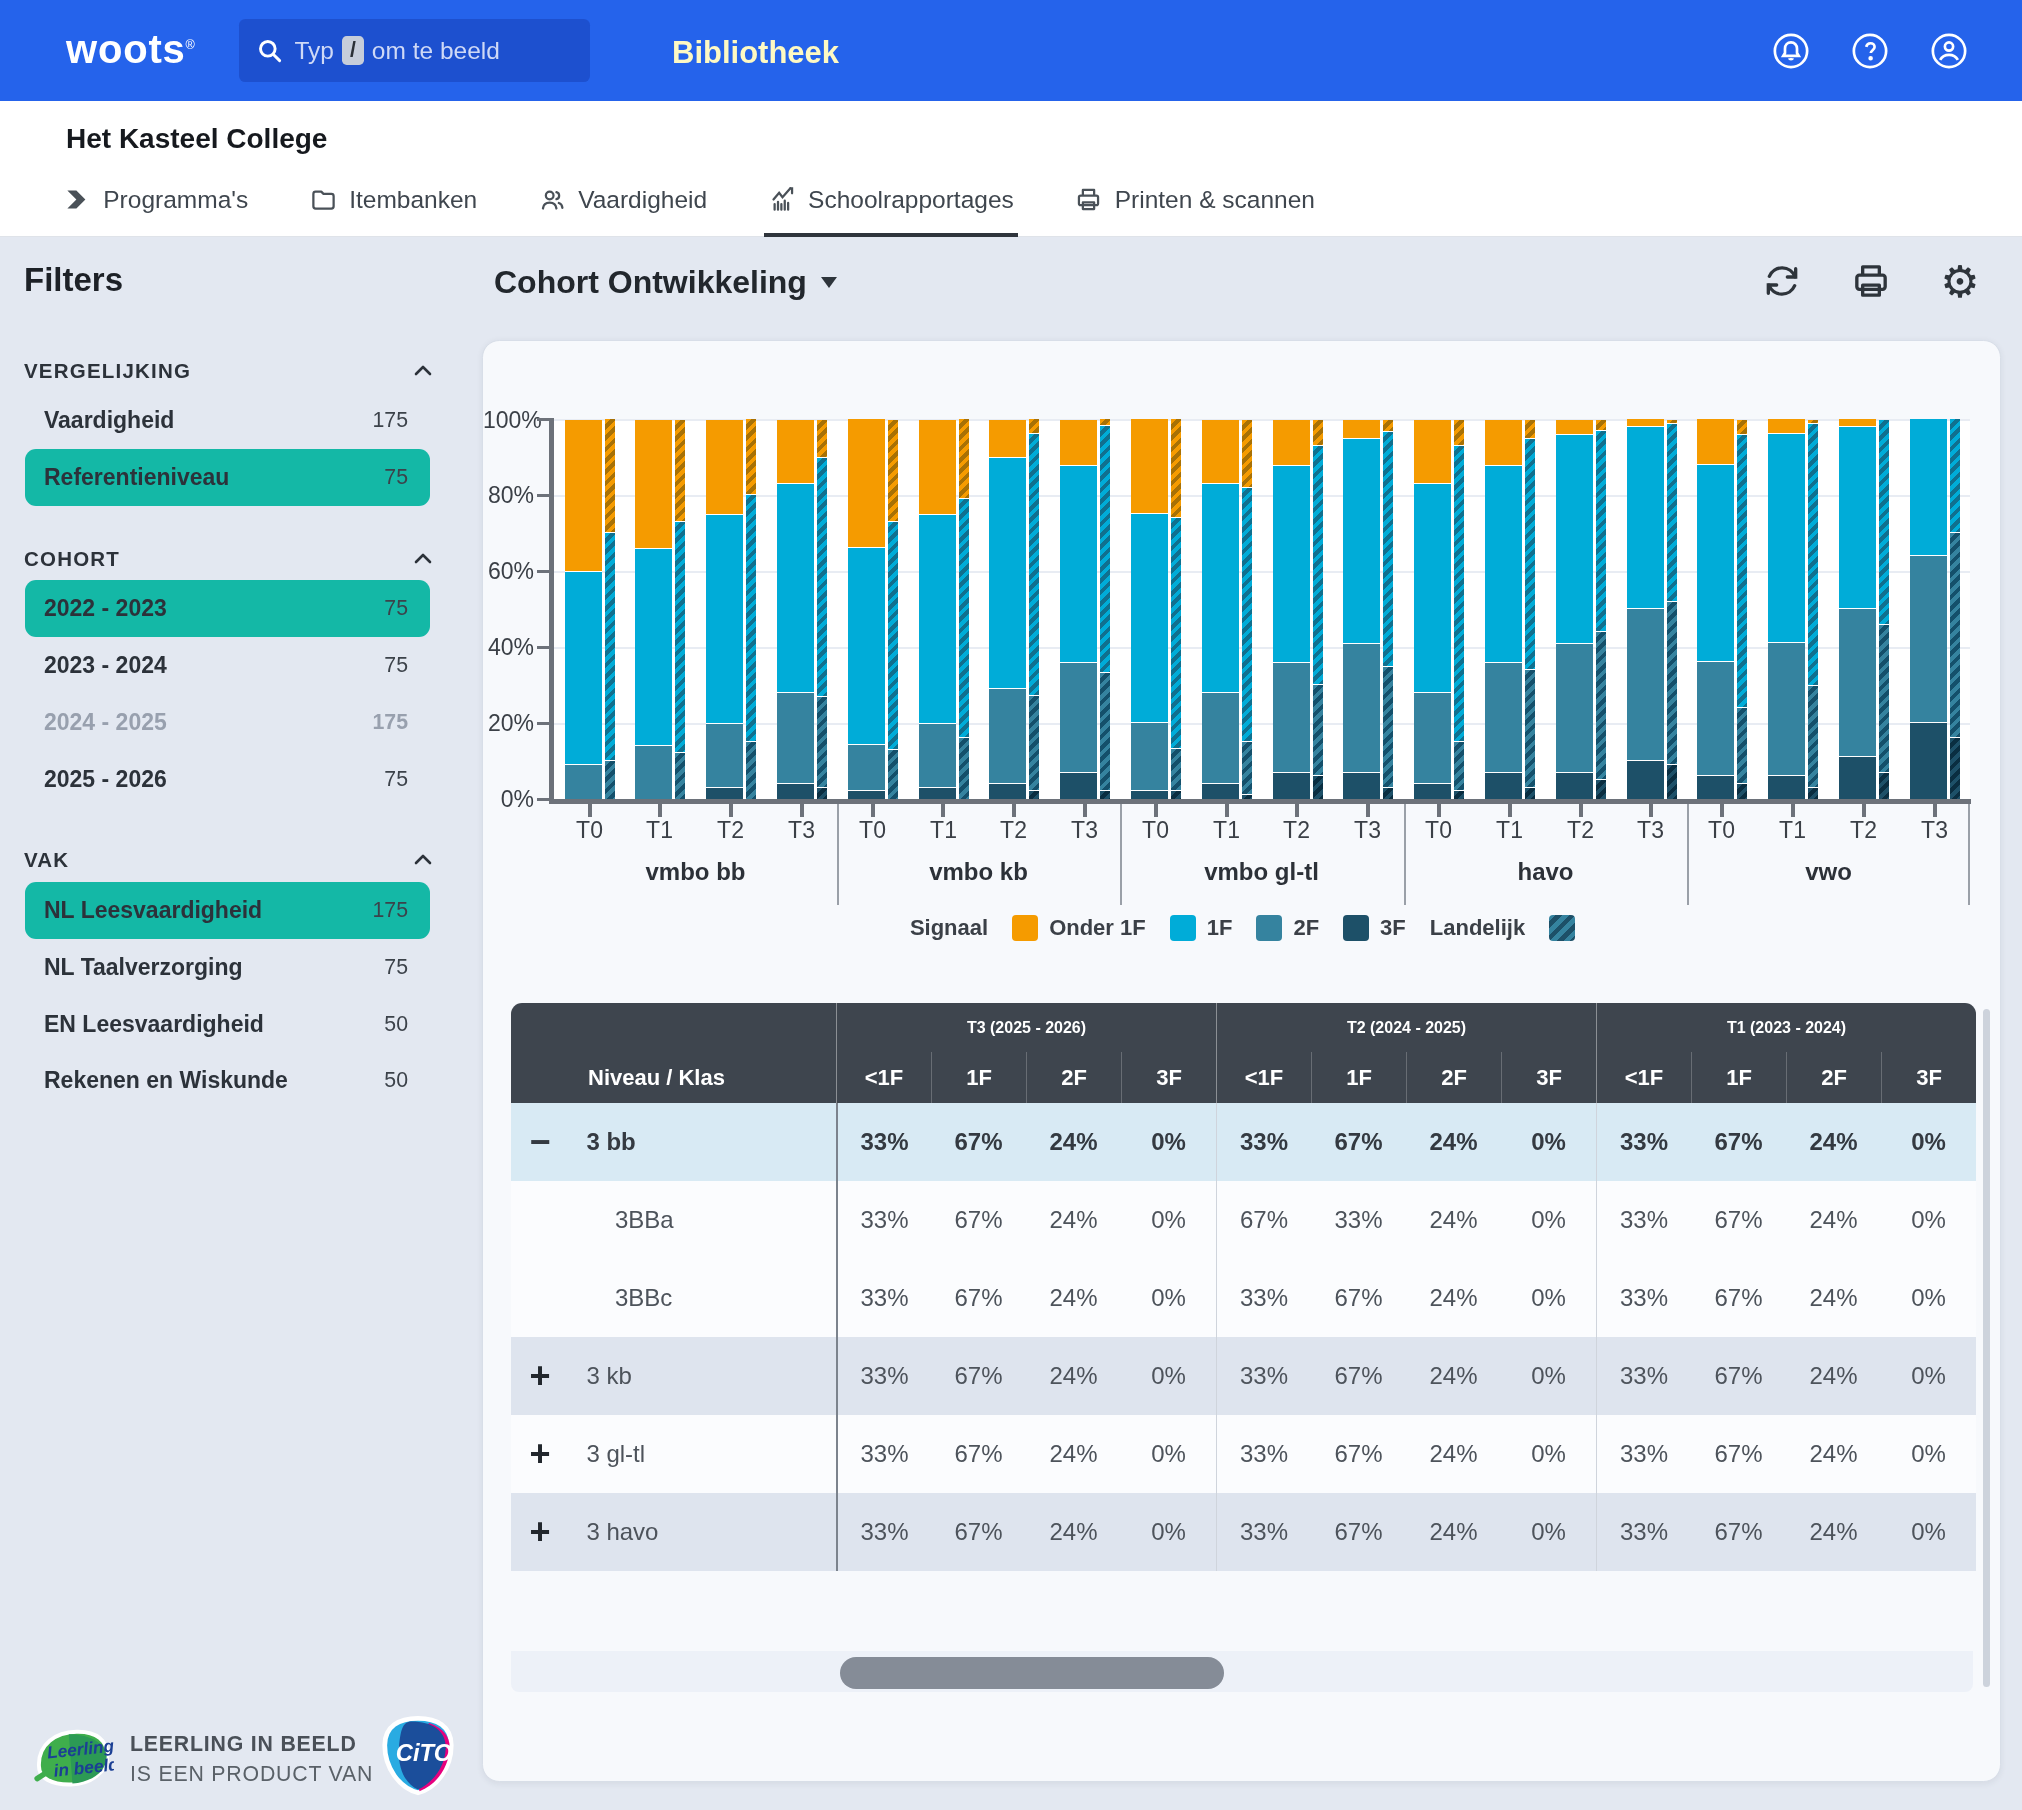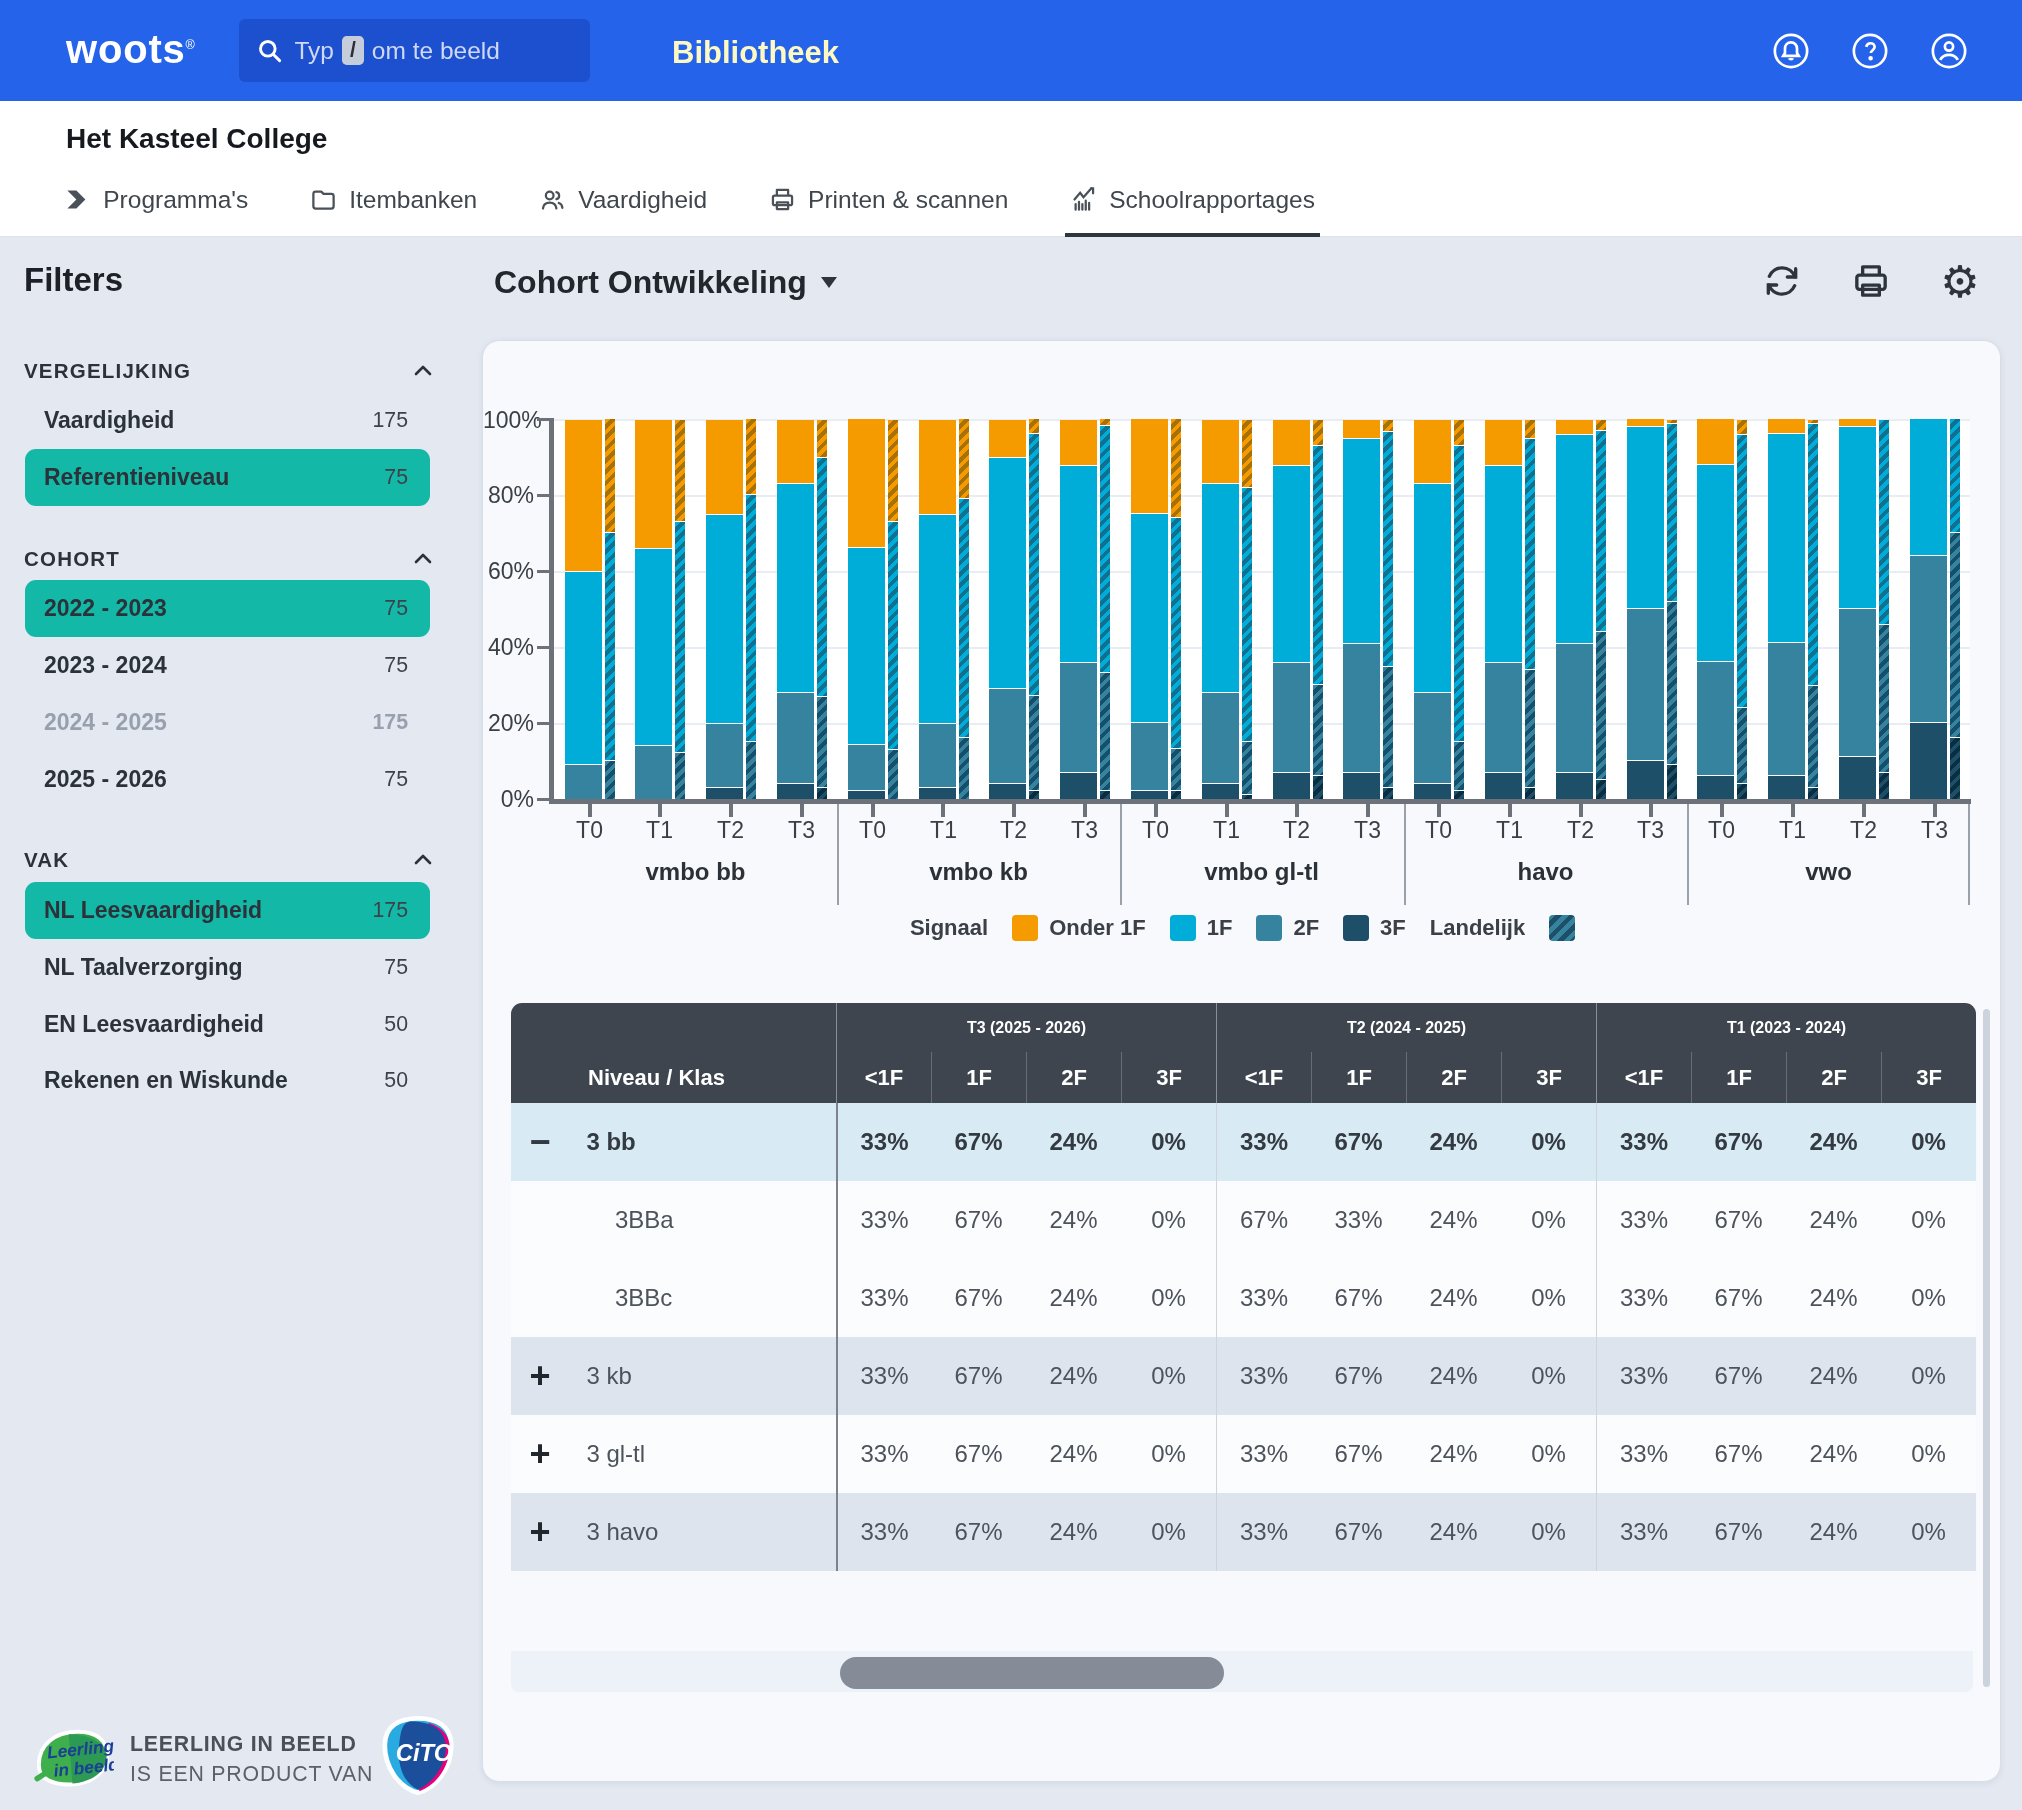--- a/index.html
+++ b/index.html
@@ -202,39 +202,39 @@
           <span>
             <svg width="27" height="27" viewBox="0 0 24 24" fill="none" stroke="#4a5158" stroke-width="2" stroke-linecap="round">
               <circle cx="9.5" cy="8.5" r="3.4"></circle>
               <path d="M3.5 20c.4-3.4 2.8-5.2 6-5.2s5.6 1.8 6 5.2"></path>
               <path d="M15.5 5.5a3.2 3.2 0 0 1 0 6.2"></path>
               <path d="M17.6 15.1c2 .6 3 2.2 3.2 4.4"></path>
             </svg>
           </span>
           <span>Vaardigheid</span>
         </div>
+        <div class="tab active">
+          <span>
+            <svg width="27" height="27" viewBox="0 0 24 24" fill="none" stroke="#4a5158" stroke-width="2" stroke-linecap="round">
+              <path d="M5 21v-5M8 21v-7M11 21v-5M14 21v-8M17 21v-6"></path>
+              <path d="M4 12l5-6 3 4 7-8"></path>
+              <path d="M19 2h1.5v4.5"></path>
+            </svg>
+          </span>
+          <span>Schoolrapportages</span>
+        </div>
         <div class="tab">
           <span>
             <svg width="27" height="27" viewBox="0 0 24 24" fill="none" stroke="#4a5158" stroke-width="2" stroke-linejoin="round">
               <rect x="3.5" y="8.5" width="17" height="8.5" rx="1.5"></rect>
               <path d="M7 8.5V3.5h10v5"></path>
               <path d="M7 14.5h10v6H7z"></path>
             </svg>
           </span>
           <span>Printen &amp; scannen</span>
-        </div>
-        <div class="tab active">
-          <span>
-            <svg width="27" height="27" viewBox="0 0 24 24" fill="none" stroke="#4a5158" stroke-width="2" stroke-linecap="round">
-              <path d="M5 21v-5M8 21v-7M11 21v-5M14 21v-8M17 21v-6"></path>
-              <path d="M4 12l5-6 3 4 7-8"></path>
-              <path d="M19 2h1.5v4.5"></path>
-            </svg>
-          </span>
-          <span>Schoolrapportages</span>
         </div>
       </div>
   </div>
 
   <div id="content">
 
     <div class="filters-title">Filters</div>
     <div id="filterhost">
         <div class="fsec-header" style="top: 119px;">
           <span class="ft">VERGELIJKING</span>

